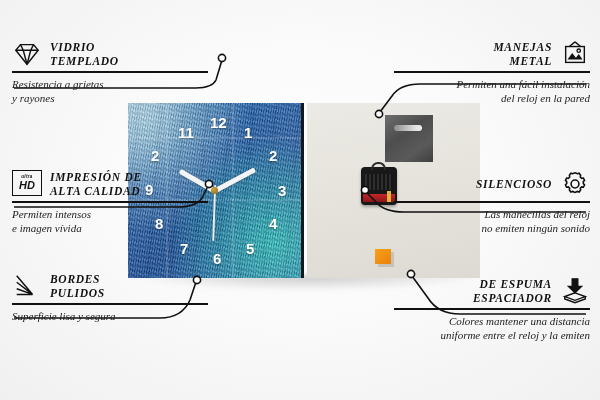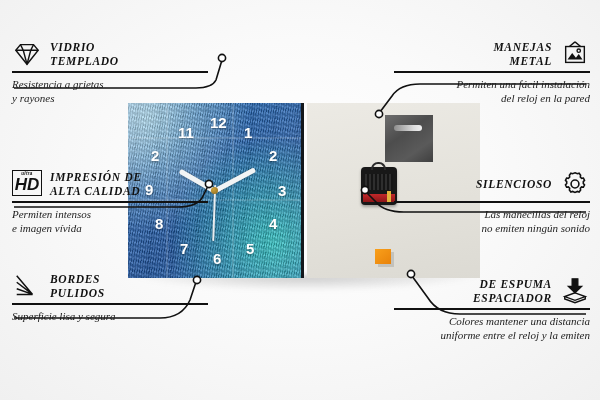--- a/index.html
+++ b/index.html
@@ -149,21 +149,21 @@
   .feature.f4 { right: 10px; top: 40px; }
   .feature.f5 { right: 10px; top: 170px; }
   .feature.f6 { right: 10px; top: 277px; }
 
   .hd-box {
     width: 30px; height: 26px; border: 1.8px solid #111;
     display: flex; flex-direction: column; align-items: center; justify-content: center;
     font-family: "Liberation Sans", sans-serif; color: #111;
   }
   .hd-box .u { font-size: 4.6px; font-weight: 700; letter-spacing: .3px; line-height: 1; }
-  .hd-box .h { font-size: 17px; font-weight: 700; line-height: 1.05; }
+  .hd-box .h { font-size: 11px; font-weight: 700; line-height: 1.05; }
 
   #connectors { position: absolute; inset: 0; pointer-events: none; }
 </style>
 </head>
 <body>
 
 <div id="stage">
 
   <div class="product-wrap">
     <div class="panel-shadow"></div>

